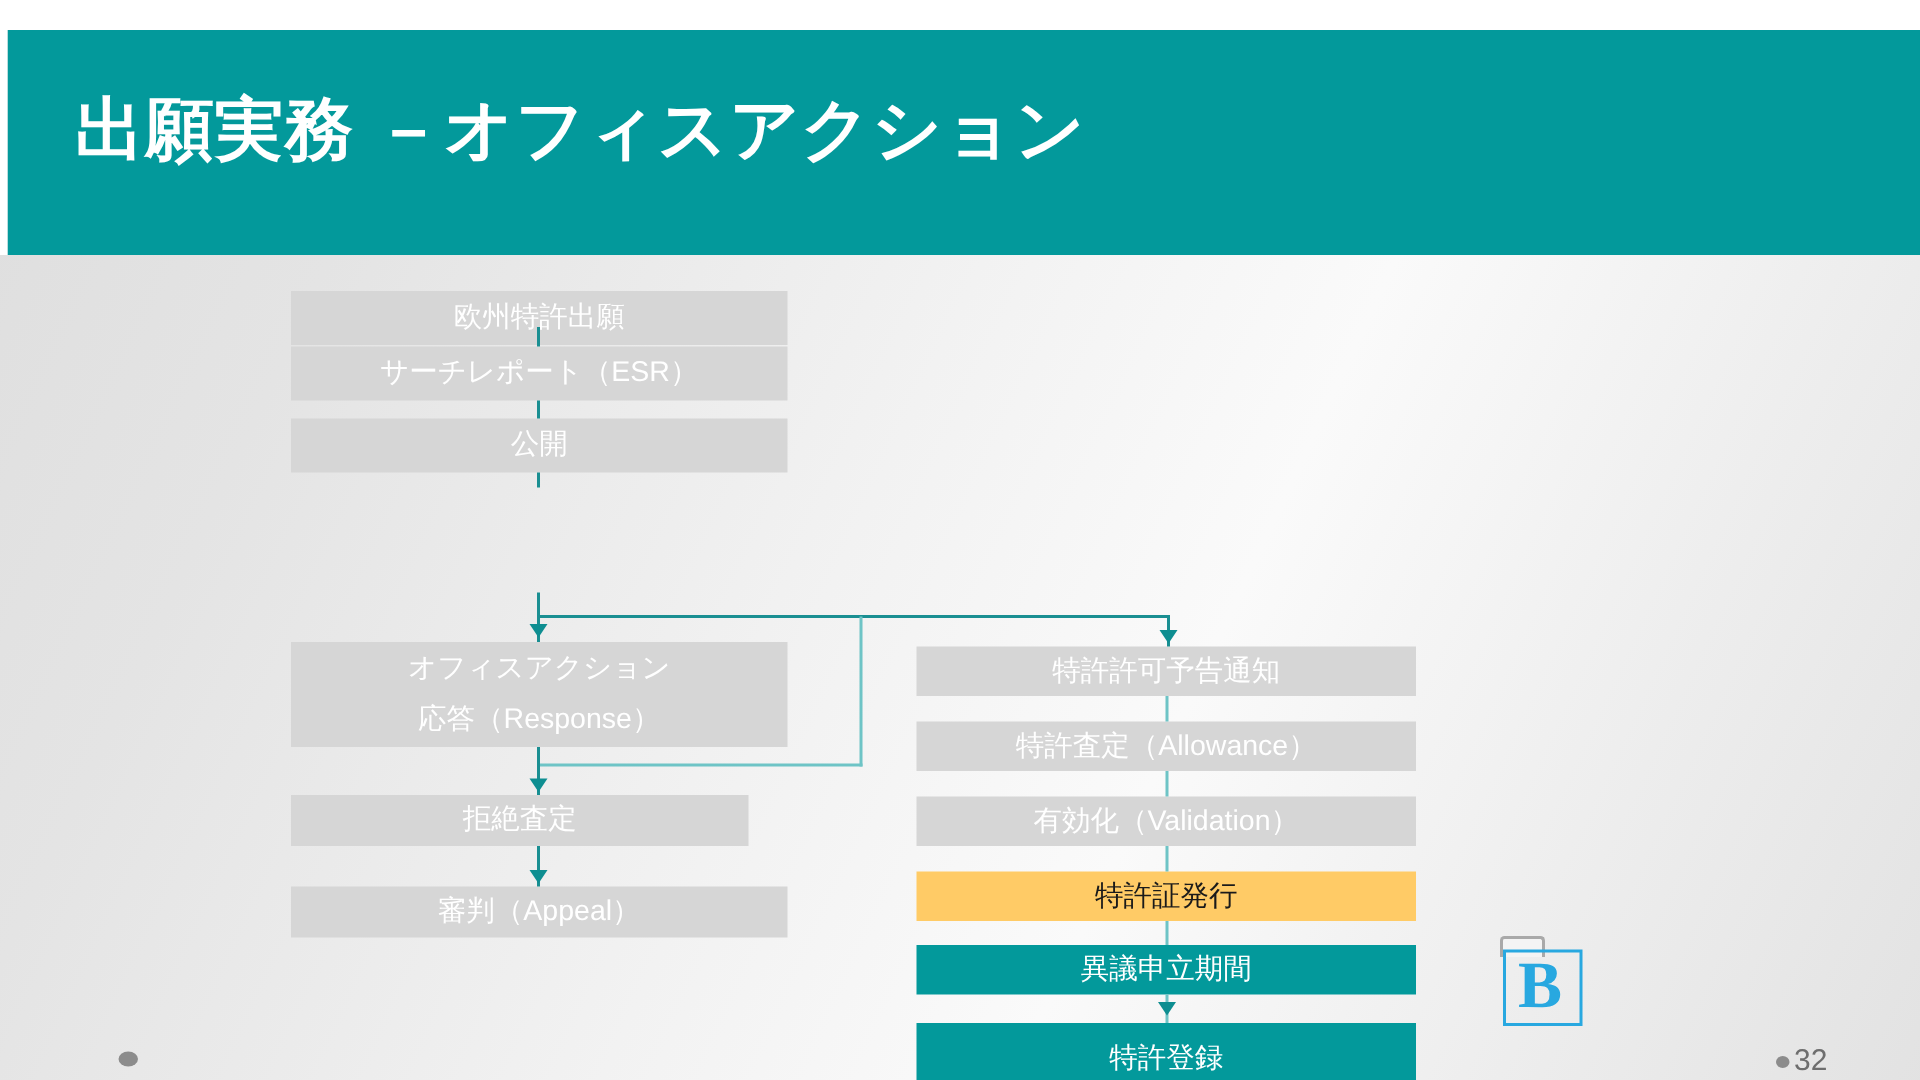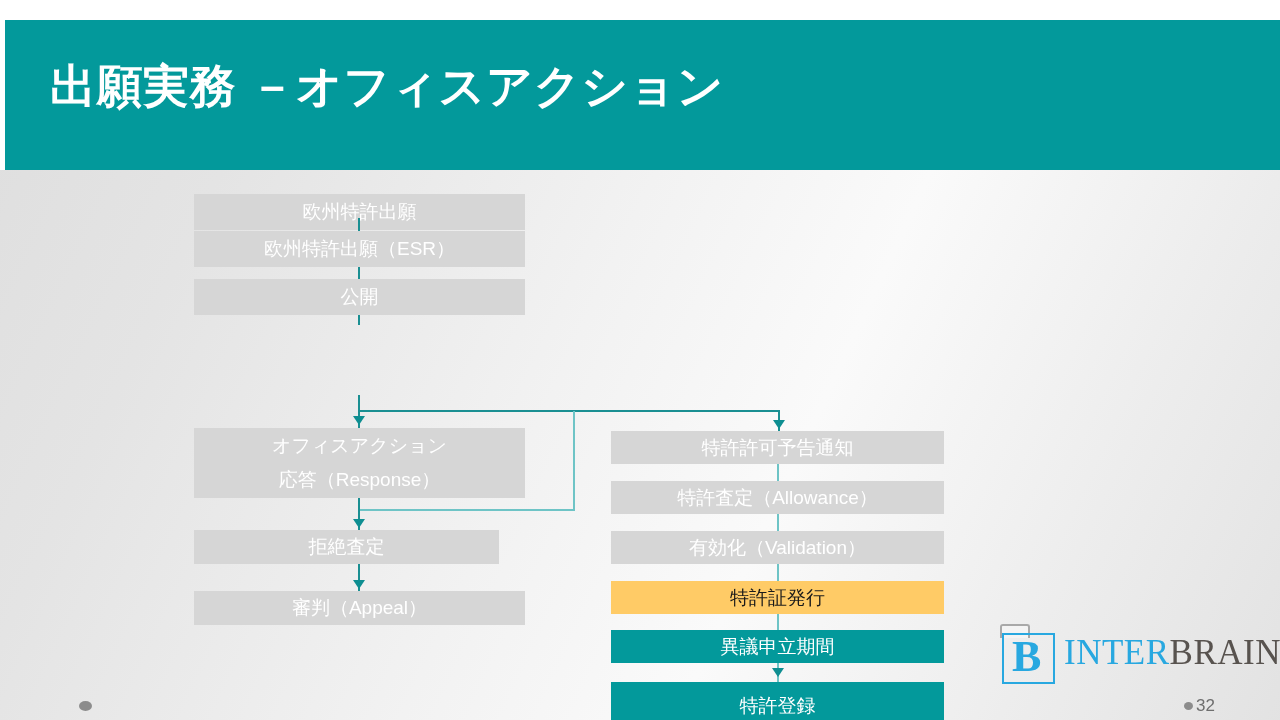--- a/index.html
+++ b/index.html
@@ -89,21 +89,21 @@
     background: #8c8c8c;
   }
   #page-num-wrap {
     position: absolute;
     left: 1184px;
     top: 676px;
     display: flex;
     align-items: center;
     gap: 3px;
     color: #6e6e6e;
-    font-size: 17px;
+    font-size: 20px;
   }
   #page-dot {
     width: 9px;
     height: 8px;
     border-radius: 50%;
     background: #8c8c8c;
   }
   
   #logo {
     position: absolute;
@@ -164,21 +164,21 @@
 
   <div id="header-band"></div>
   <div id="header-left-strip"></div>
   <div id="slide-title">出願実務 －オフィスアクション</div>
 
   <div class="node gray" style="left:194px; top:174px; width:331px; height:36px;">
     <span class="node-line">欧州特許出願</span>
   </div>
 
   <div class="node gray" style="left:194px; top:211px; width:331px; height:36px;">
-    <span class="node-line">欧州特許出願（ESR）</span>
+    <span class="node-line">サーチレポート（ESR）</span>
   </div>
 
   <div class="node gray" style="left:194px; top:259px; width:331px; height:36px;">
     <span class="node-line">公開</span>
   </div>
 
 
   <div class="node gray" style="left:194px; top:408px; width:331px; height:70px;">
     <span class="node-line">オフィスアクション</span>
     <span class="node-line">応答（Response）</span>
@@ -249,18 +249,15 @@
     <span id="page-dot"></span>
     <span>32</span>
   </div>
 
   <div id="logo">
     <div id="logo-mark">
       <div id="logo-mark-tab"></div>
       <div id="logo-mark-square"></div>
       <div id="logo-b">B</div>
     </div>
-    <div id="logo-text">
-      <span class="inter">INTER</span><span class="brain">BRAIN</span>
-    </div>
   </div>
 
 </div>
 
 </body></html>

